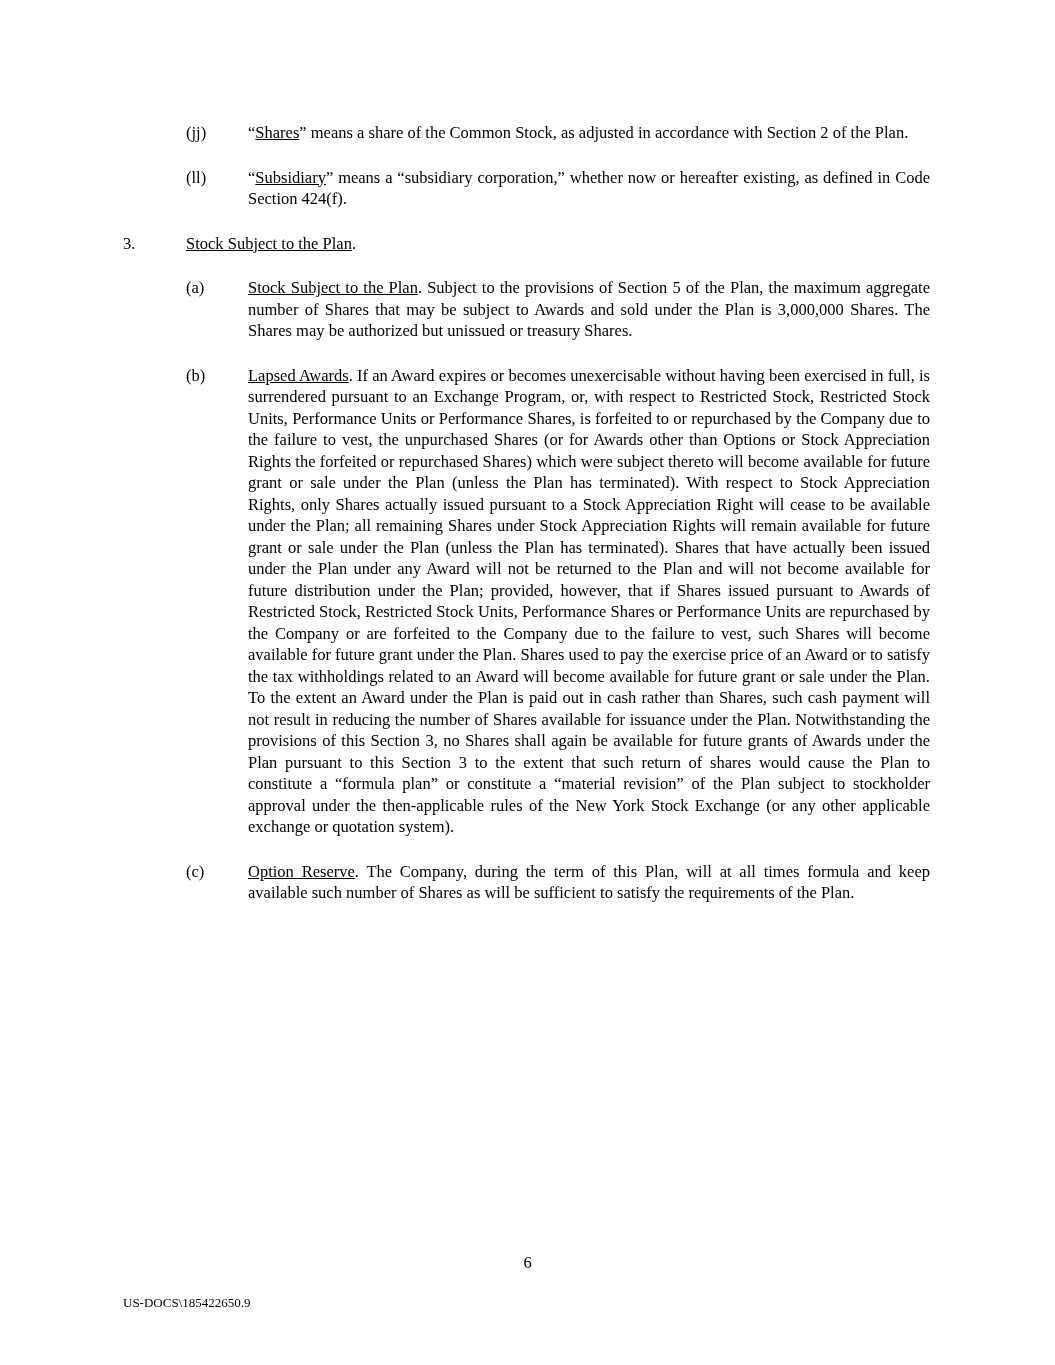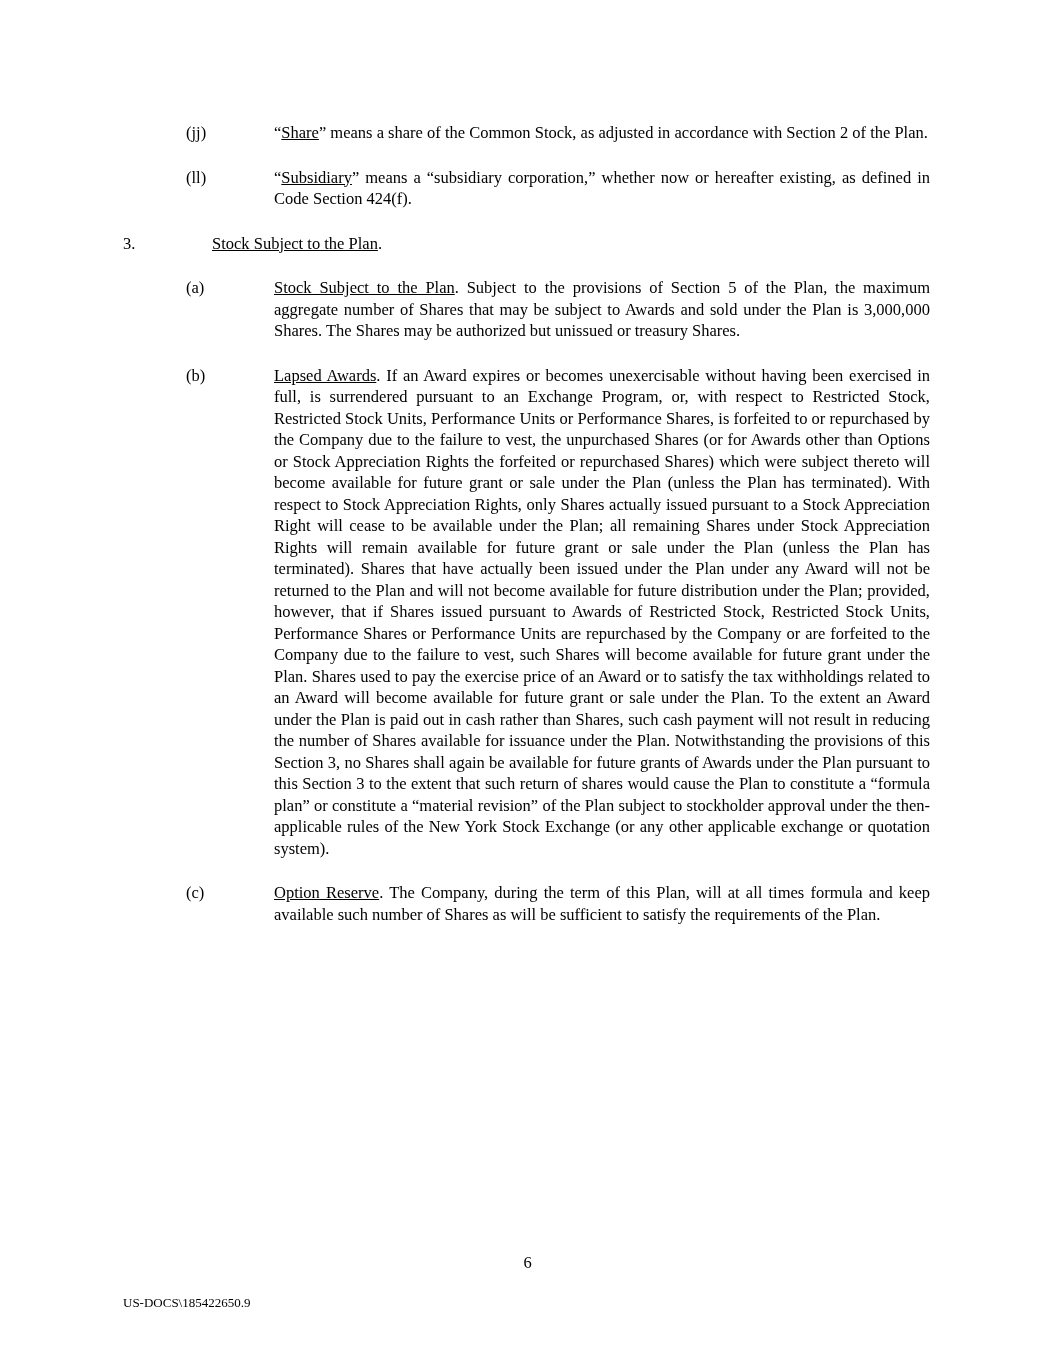--- a/index.html
+++ b/index.html
@@ -13,21 +13,20 @@
     line-height: 21.5px;
     color: #000000;
     overflow: hidden;
   }
   .content {
     padding-top: 122px;
   }
   .item {
     display: flex;
     margin-bottom: 23px;
-    gap: 26px;
   }
   .indent-def {
     margin-left: 186px;
     margin-right: 125px;
   }
   .indent-sec {
     margin-left: 123px;
     margin-right: 125px;
   }
   .label {
@@ -58,21 +57,21 @@
     font-size: 13px;
   }
 </style>
 </head>
 <body>
 
 <div class="content">
 
   <div class="item indent-def">
     <div class="label">(jj)</div>
-    <div class="body"><span>“</span><span class="u">Share</span><span>” means a share of the Common Stock, as adjusted in accordance with Section 2 of the Plan.</span></div>
+    <div class="body"><span>“</span><span class="u">Shares</span><span>” means a share of the Common Stock, as adjusted in accordance with Section 2 of the Plan.</span></div>
   </div>
 
 
   <div class="item indent-def">
     <div class="label">(ll)</div>
     <div class="body"><span>“</span><span class="u">Subsidiary</span><span>” means a “subsidiary corporation,” whether now or hereafter existing, as defined in Code Section 424(f).</span></div>
   </div>
 
   <div class="item indent-sec">
     <div class="label-sec">3.</div>

